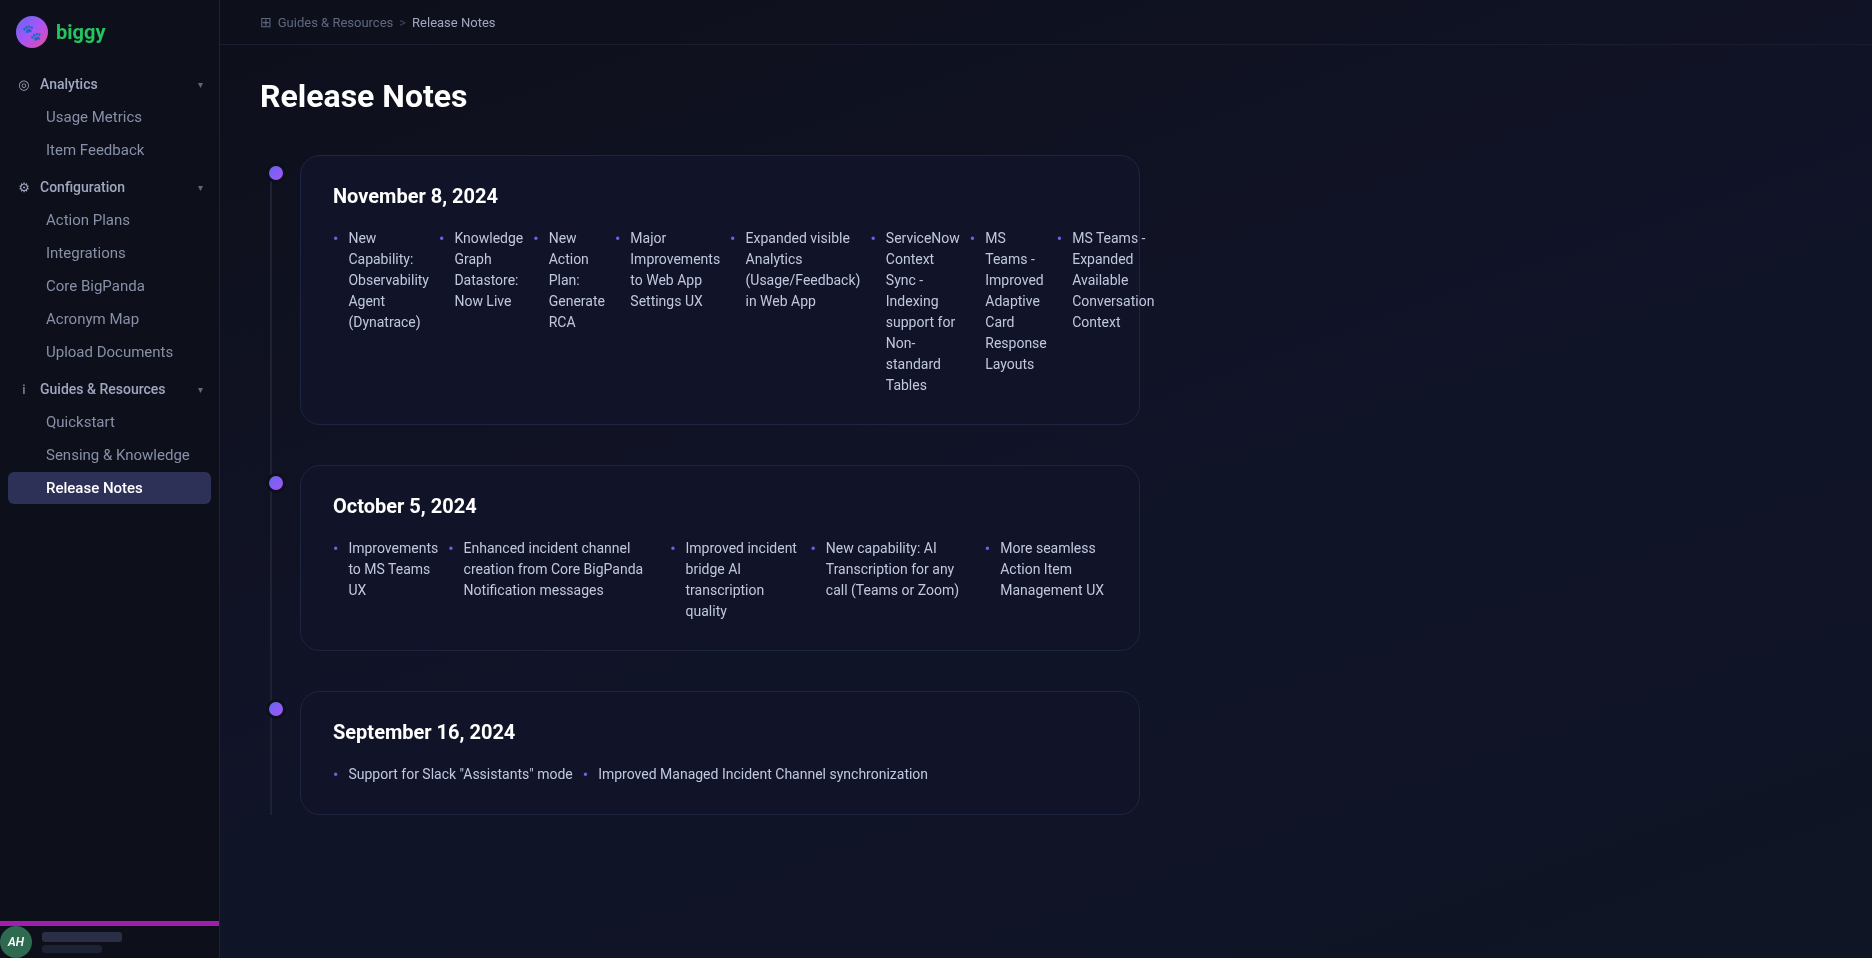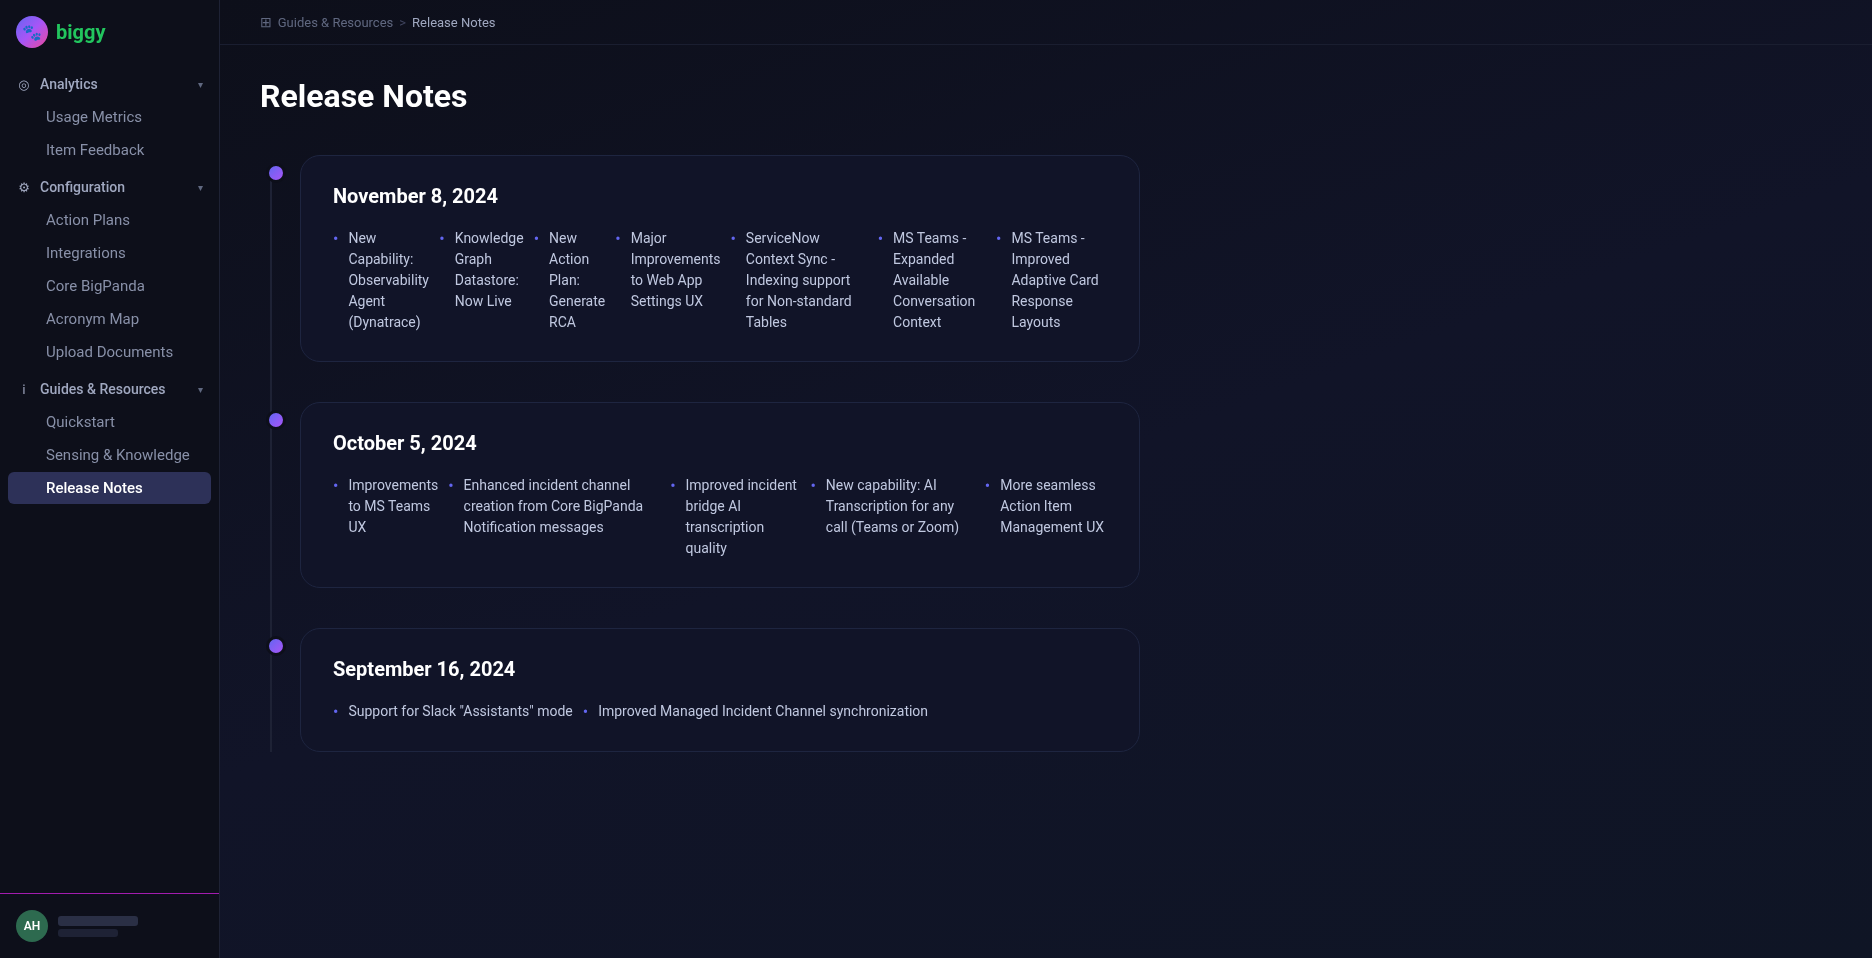--- a/index.html
+++ b/index.html
@@ -95,22 +95,23 @@
     }
 
     .sidebar-item.active {
       background: #2d3158;
       color: #fff;
       font-weight: 500;
     }
 
     .sidebar-bottom {
       margin-top: auto;
-      padding: 16px;
-      border-top: 1px solid #a21caf;
+      padding: 0;
+      border-top: 5px solid #a21caf;
+      font-style: italic;
     }
 
     .user-avatar {
       width: 32px;
       height: 32px;
       border-radius: 50%;
       background: #2d6a4f;
       display: flex;
       align-items: center;
       justify-content: center;
@@ -368,27 +369,30 @@
             <li class="release-item">
                 <span>Knowledge Graph Datastore: Now Live</span>
               </li>
             <li class="release-item">
                 <span>New Action Plan: Generate RCA</span>
               </li>
             <li class="release-item">
                 <span>Major Improvements to Web App Settings UX</span>
               </li>
             <li class="release-item">
+                <span>Expanded visible Analytics (Usage/Feedback) in Web App</span>
+              </li>
+            <li class="release-item">
                 <span>ServiceNow Context Sync - Indexing support for Non-standard Tables</span>
               </li>
             <li class="release-item">
+                <span>MS Teams - Improved Adaptive Card Response Layouts</span>
+              </li>
+            <li class="release-item">
                 <span>MS Teams - Expanded Available Conversation Context</span>
-              </li>
-            <li class="release-item">
-                <span>MS Teams - Improved Adaptive Card Response Layouts</span>
               </li>
           </ul>
         </div>
       </div>
 
       <div class="timeline-entry">
         <div class="timeline-dot"></div>
         <div class="release-card">
           <div class="release-date">October 5, 2024</div>
           <ul class="release-items">

